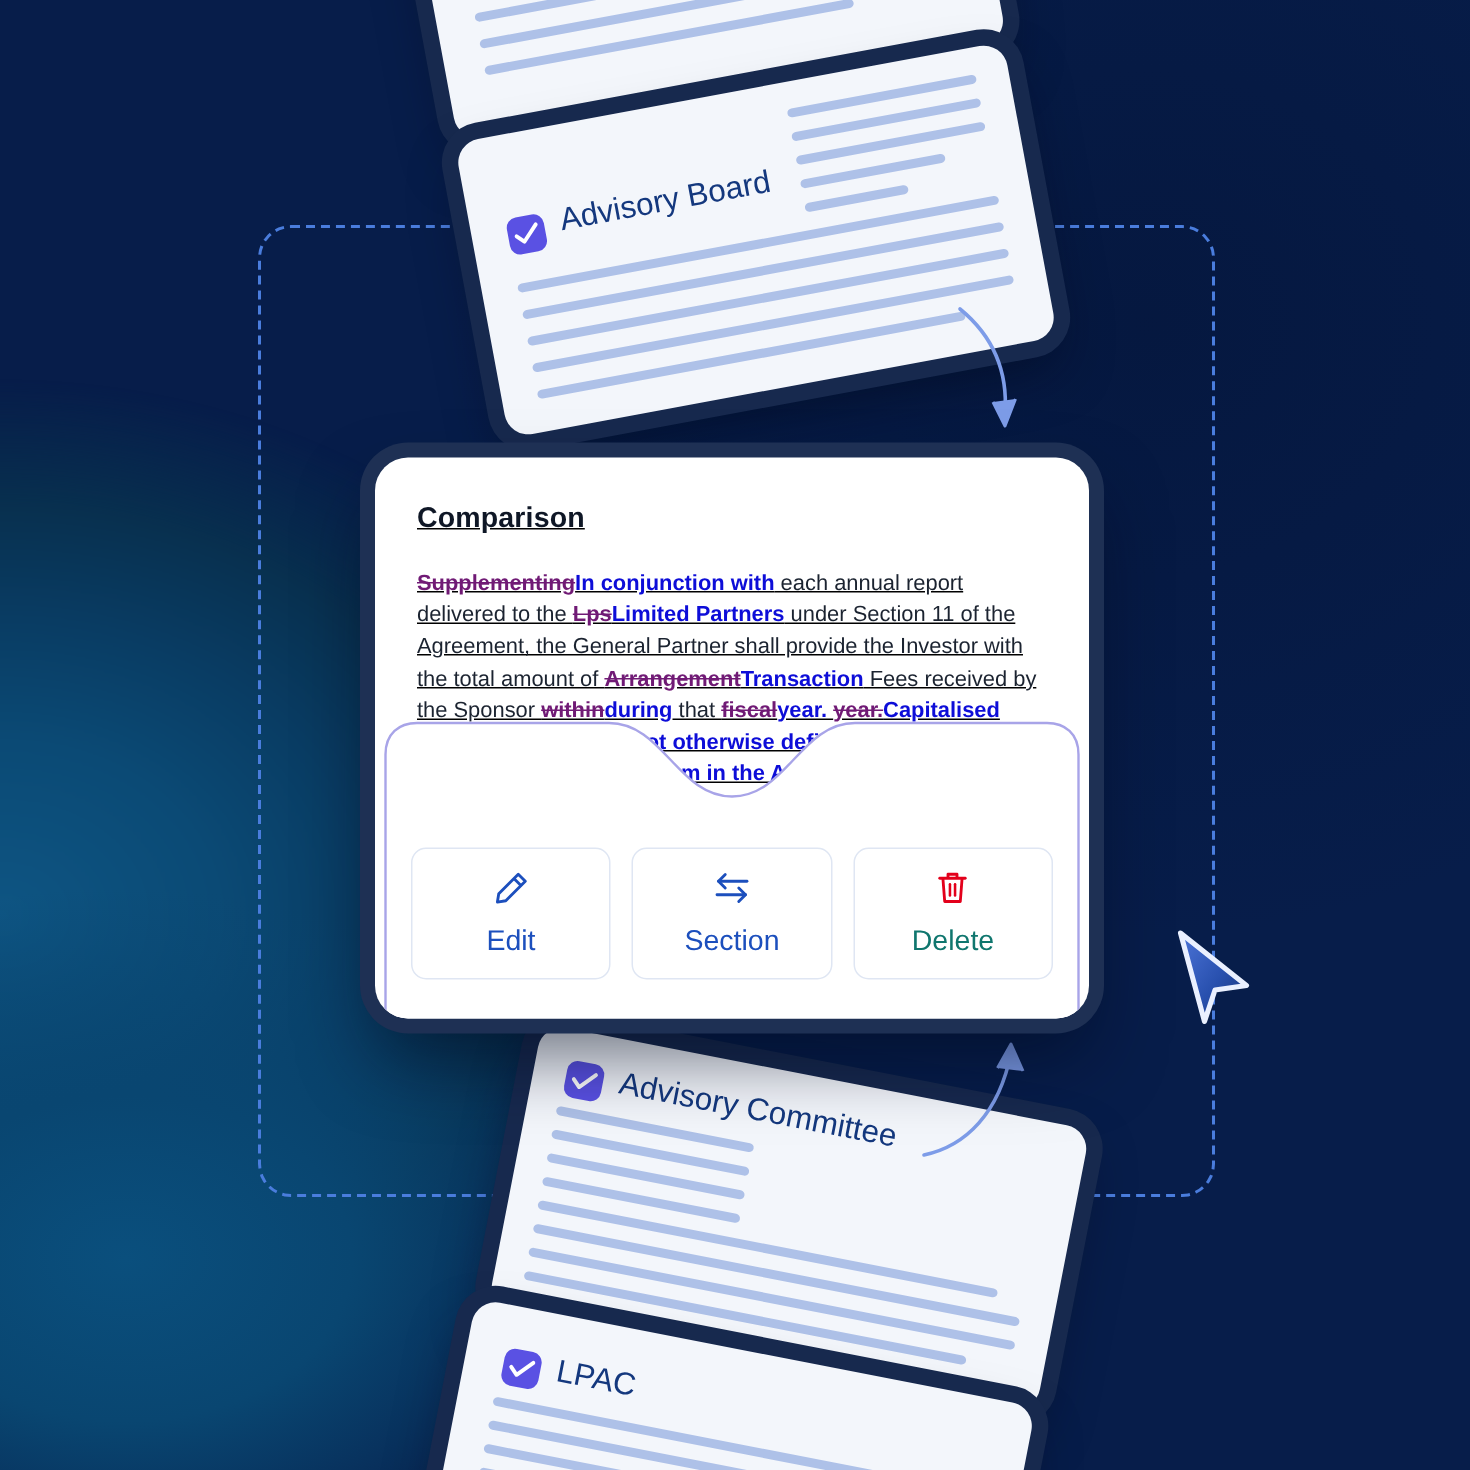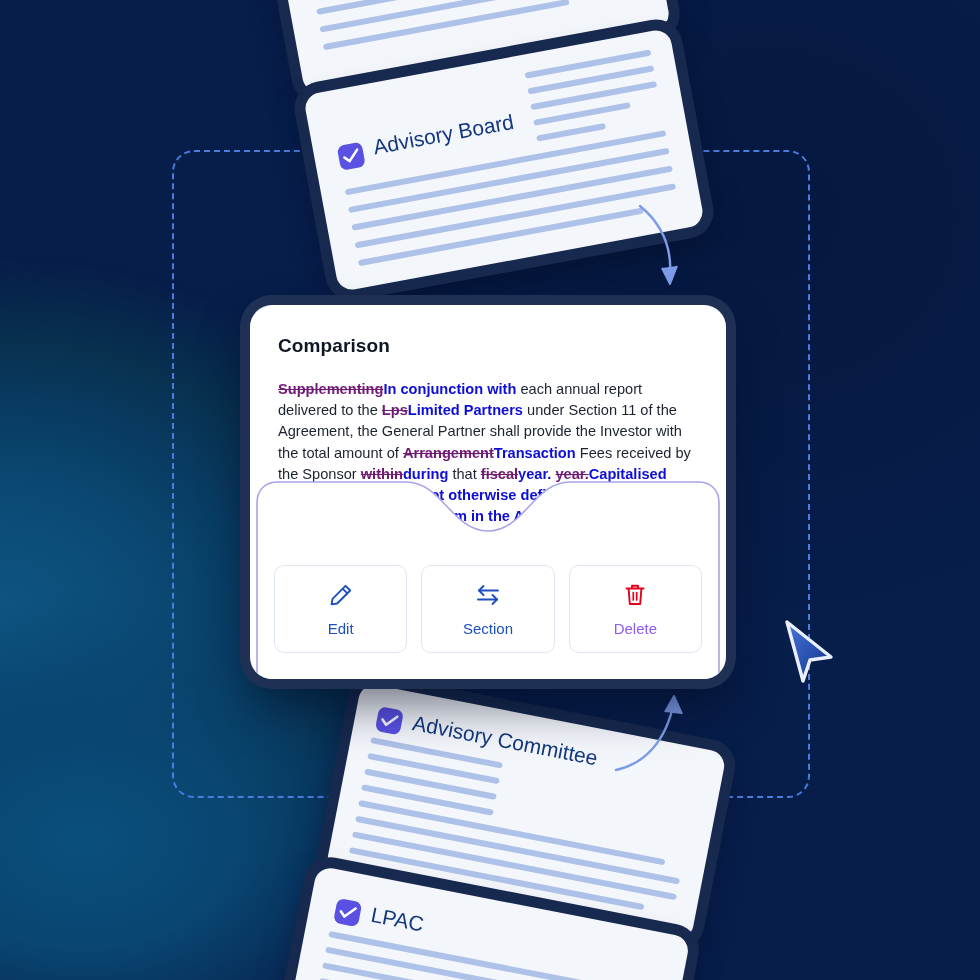--- a/index.html
+++ b/index.html
@@ -88,21 +88,21 @@
   }
 
   
   #main-card{
     position:absolute;left:250px;top:305px;width:476px;height:374px;
     background:#ffffff;border-radius:22px;
     box-shadow:0 0 0 10px #1e3054, 0 26px 48px rgba(2,10,30,.55);
     box-sizing:border-box;
     overflow:hidden;
   }
-  #main-card .pad{padding:30px 28px 0 28px;}
+  #main-card .pad{padding:30px 28px 0 28px;text-decoration:underline;}
   .card-title{
     font-size:19px;font-weight:bold;color:#0f1726;margin:0 0 22px 0;
     letter-spacing:.1px;
   }
   .diff{
     font-size:14.6px;line-height:21.2px;color:#1b2330;
     font-family:"Liberation Sans",sans-serif;
   }
   .diff .del{color:#701a75;font-weight:bold;text-decoration:line-through;}
   .diff .ins{color:#0d0dd8;font-weight:bold;}
@@ -119,24 +119,24 @@
     position:absolute;left:0;bottom:0;width:100%;
     display:flex;gap:14px;justify-content:center;
     padding:0 24px 26px 24px;box-sizing:border-box;
   }
   .btn{
     flex:1 1 0;height:88px;border-radius:10px;
     border:1px solid #dfe6f3;background:#fff;
     display:flex;flex-direction:column;align-items:center;justify-content:center;
     gap:12px;cursor:pointer;box-sizing:border-box;
   }
-  .btn .lbl{font-size:15px;color:#1c4fbd;}
+  .btn .lbl{font-size:19px;color:#1c4fbd;}
   .btn.primary{background:#1549b5;border-color:#1549b5;}
   .btn.primary .lbl{color:#fff;}
-  .btn.danger .lbl{color:#8b5cf6;}
+  .btn.danger .lbl{color:#0f766e;}
   .btn .ico{height:26px;display:flex;align-items:center;justify-content:center;}
 
   
   .arrow{position:absolute;pointer-events:none;}
   #arrow-down{left:626px;top:200px;}
   #arrow-up{left:608px;top:690px;}
 
   
   #cursor{position:absolute;left:779px;top:617px;pointer-events:none;}
 </style>

